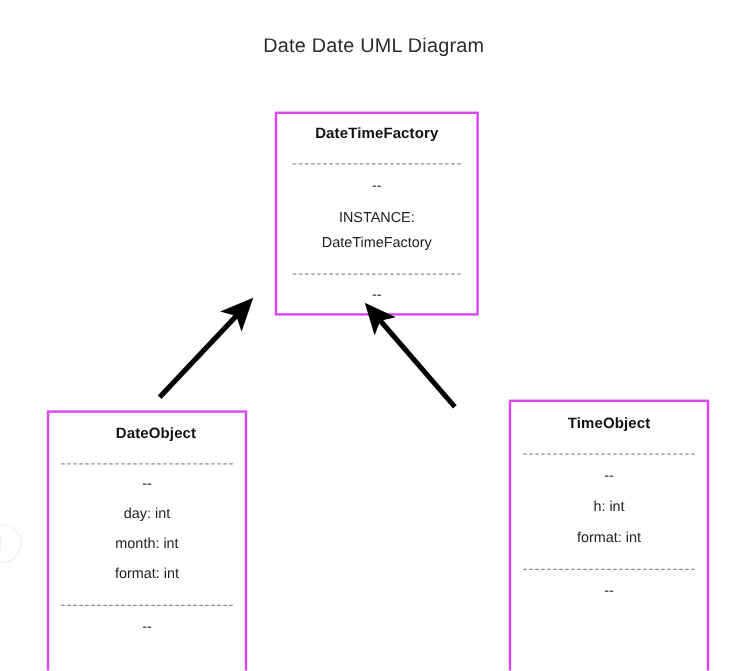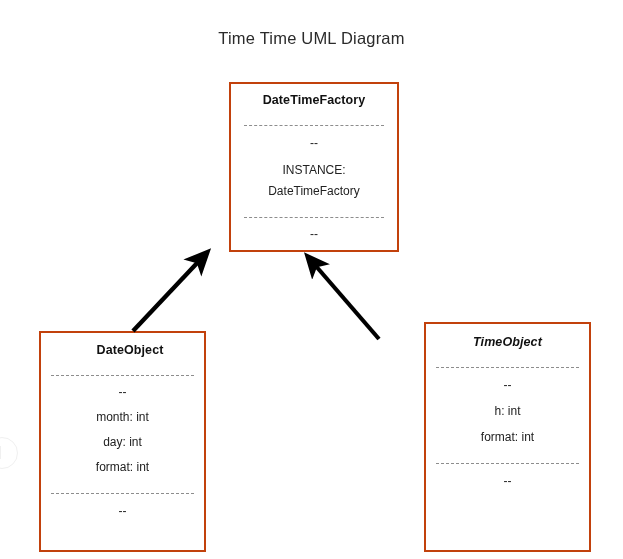--- a/index.html
+++ b/index.html
@@ -52,22 +52,23 @@
     width: 1.5px;
     height: 13px;
     background: #f0f0f0;
   }
 
   
   .uml-box {
     position: absolute;
     box-sizing: border-box;
     background: #ffffff;
-    border: 2px solid #c2410c;
+    border: 2px solid #d946ef;
     overflow: hidden;
+    margin-top: 11px;
   }
   .uml-title {
     text-align: center;
     font-size: 12.5px;
     font-weight: bold;
     color: #111111;
     letter-spacing: 0.1px;
     white-space: nowrap;
   }
   .uml-row {
@@ -112,21 +113,21 @@
   #box-date .sep-2 { width: 143px; margin-top: 19px; }
   #box-date .row-dash-2 { margin-top: 10px; }
 
   
   #box-time {
     left: 424px;
     top: 322px;
     width: 167px;
     height: 230px;
   }
-  #box-time .uml-title { margin-top: 11px; font-style: italic; }
+  #box-time .uml-title { margin-top: 11px; }
   #box-time .sep-1 { width: 143px; margin-top: 18px; }
   #box-time .row-dash-1 { margin-top: 10px; }
   #box-time .attr { margin-top: 12px; }
   #box-time .sep-2 { width: 143px; margin-top: 19px; }
   #box-time .row-dash-2 { margin-top: 10px; }
 
   
   #arrows {
     position: absolute;
     left: 0;
@@ -134,41 +135,41 @@
     width: 623px;
     height: 559px;
     pointer-events: none;
   }
 </style>
 </head>
 <body>
 
 <div id="canvas">
 
-  <div class="diagram-title">Time Time UML Diagram</div>
+  <div class="diagram-title">Date Date UML Diagram</div>
 
   <div class="watermark"></div>
 
   <div class="uml-box" id="box-factory">
     <div class="uml-title">DateTimeFactory</div>
     <div class="uml-sep sep-1"></div>
     <div class="uml-row row-dash-1">--</div>
     <div class="uml-row row-instance">INSTANCE:</div>
     <div class="uml-row row-instance-type">DateTimeFactory</div>
     <div class="uml-sep sep-2"></div>
     <div class="uml-row row-dash-2">--</div>
 
   </div>
 
   <div class="uml-box" id="box-date">
     <div class="uml-title">DateObject</div>
     <div class="uml-sep sep-1"></div>
     <div class="uml-row row-dash-1">--</div>
+    <div class="uml-row attr">day: int</div>
     <div class="uml-row attr">month: int</div>
-    <div class="uml-row attr">day: int</div>
     <div class="uml-row attr">format: int</div>
     <div class="uml-sep sep-2"></div>
     <div class="uml-row row-dash-2">--</div>
   </div>
 
   <div class="uml-box" id="box-time">
     <div class="uml-title">TimeObject</div>
     <div class="uml-sep sep-1"></div>
     <div class="uml-row row-dash-1">--</div>
     <div class="uml-row attr">h: int</div>

